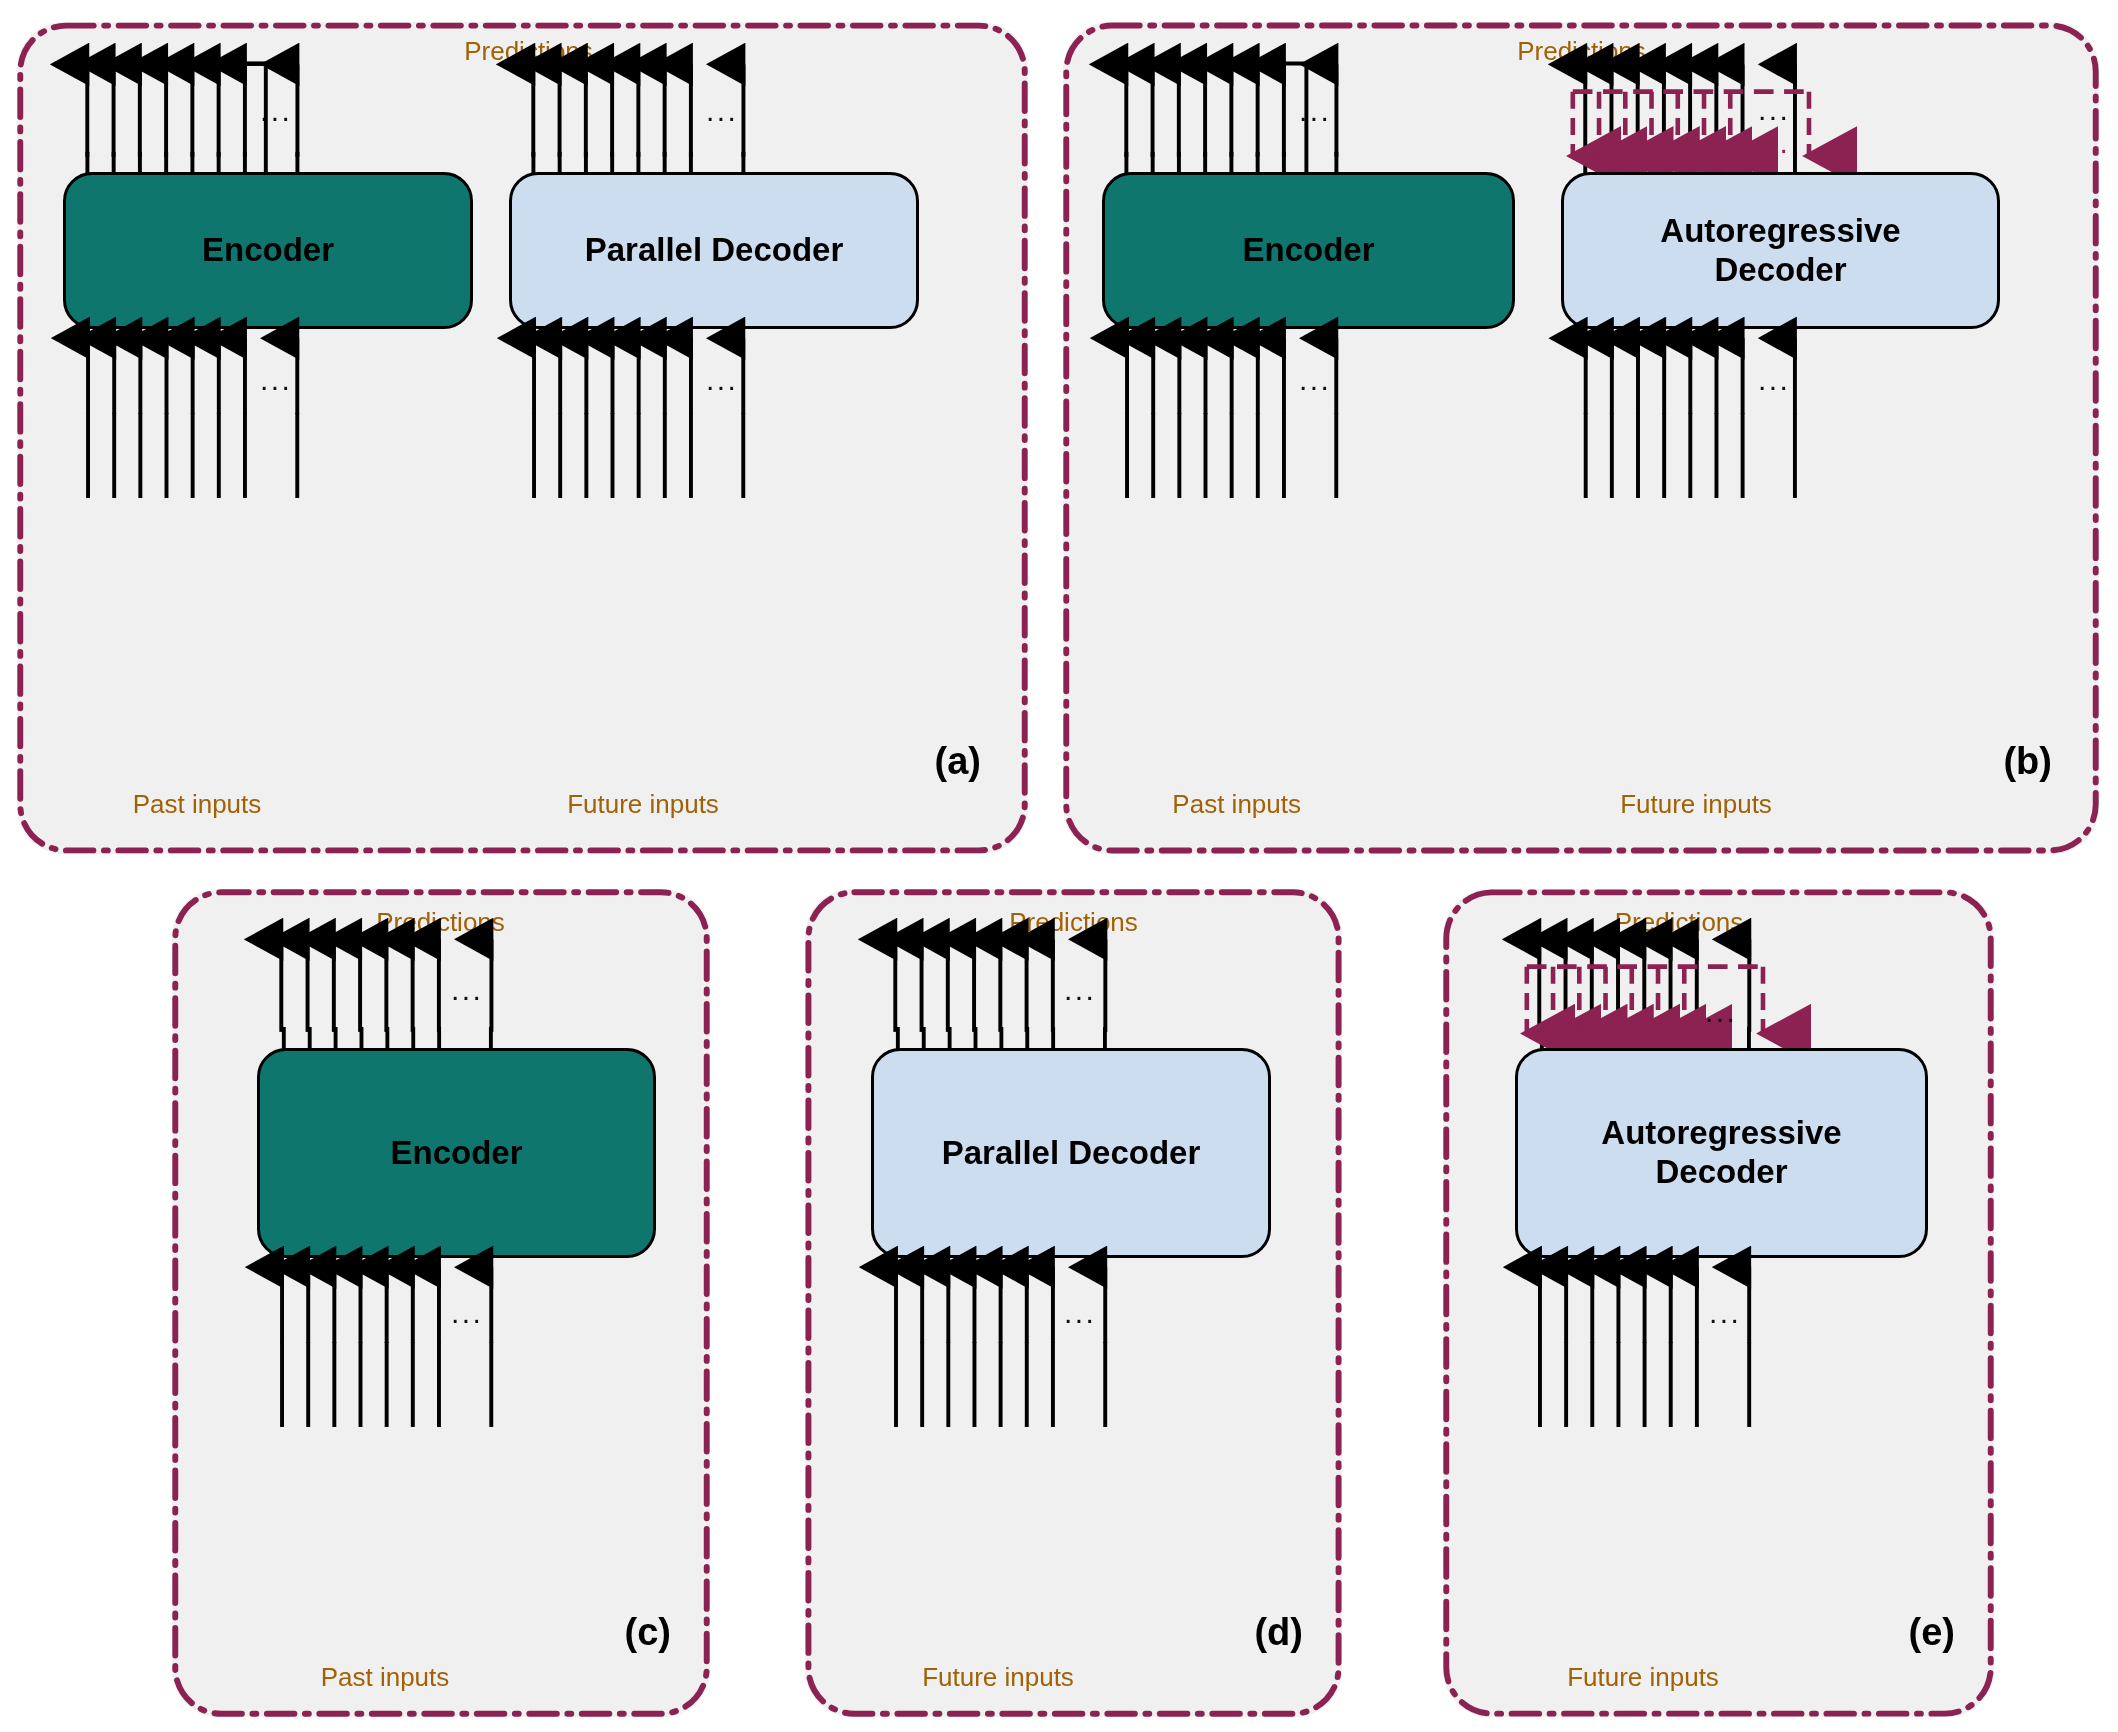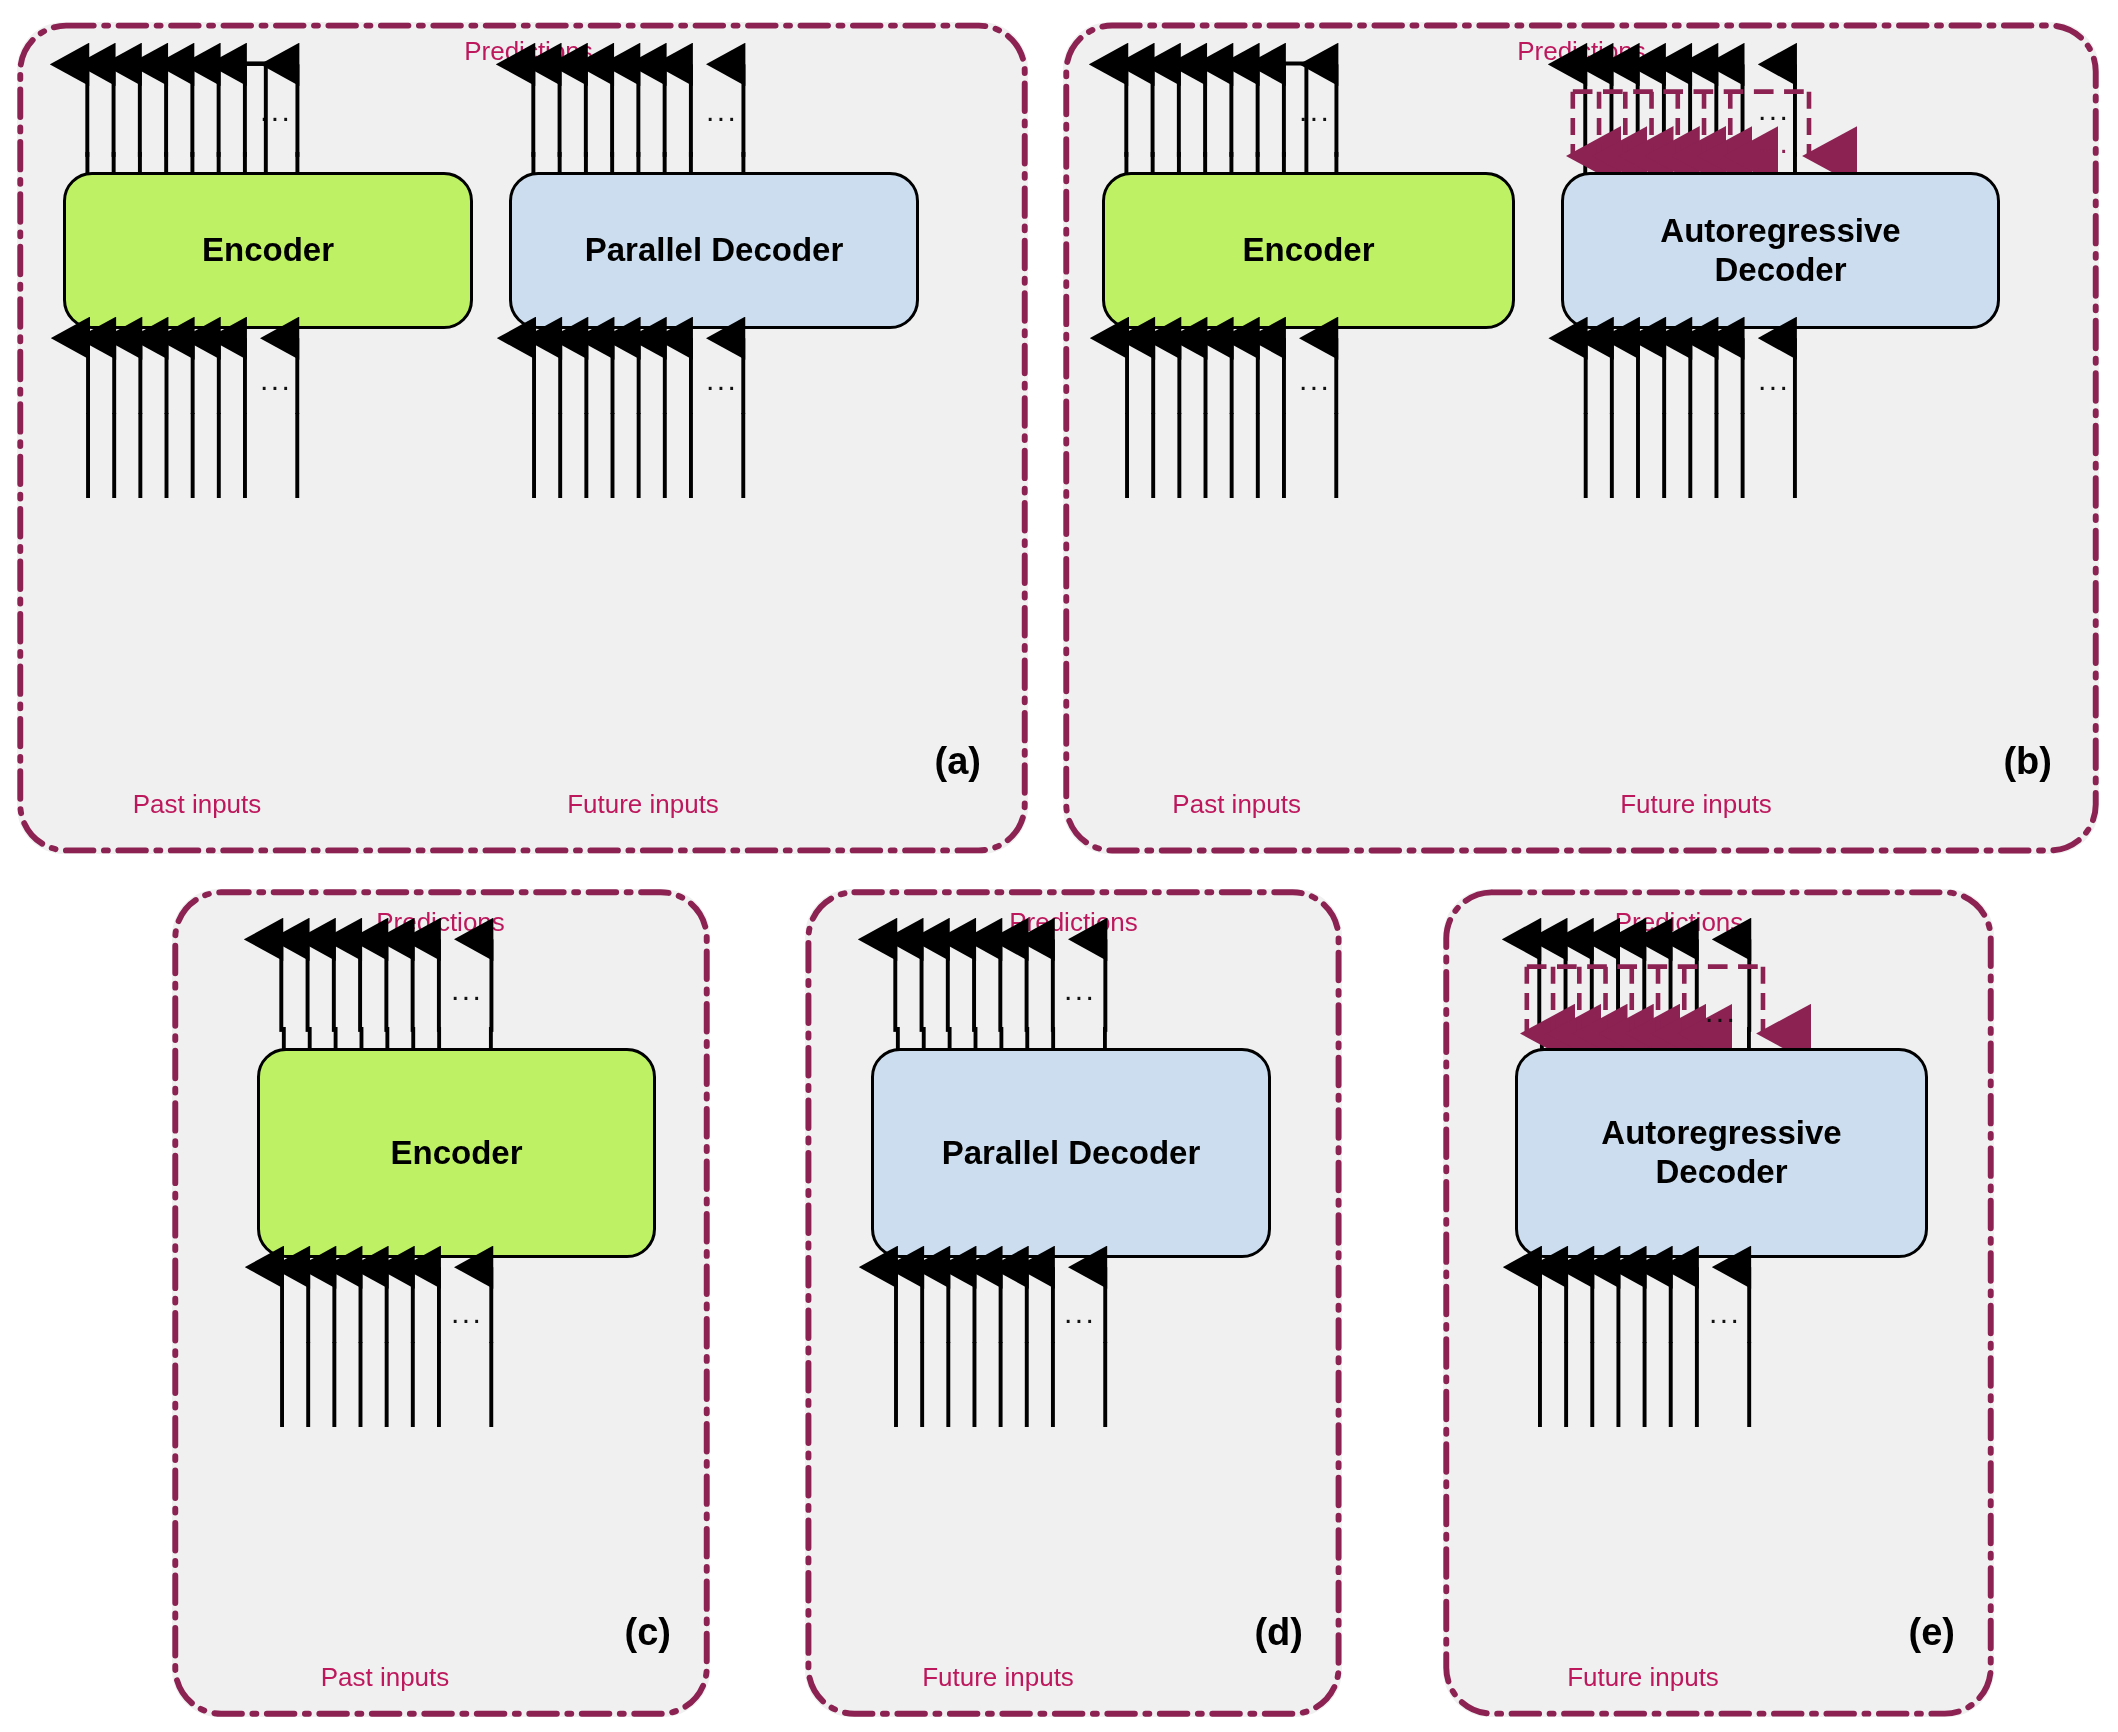--- a/index.html
+++ b/index.html
@@ -4,27 +4,27 @@
 <style>
   html,body{margin:0;padding:0;background:#fff;}
   body{width:2119px;height:1732px;position:relative;font-family:"Liberation Sans",sans-serif;overflow:hidden;}
 
   .panel{position:absolute;background:#F0F0F0;border-radius:47px;
          box-sizing:border-box;}
   .panel-border{position:absolute;left:0;top:0;width:100%;height:100%;pointer-events:none;}
 
   .panel-tag{position:absolute;font-weight:bold;color:#000;}
 
-  .caption{position:absolute;color:#be185d;white-space:nowrap;text-align:center;}
+  .caption{position:absolute;color:#a16207;white-space:nowrap;text-align:center;}
 
   .nodebox{position:absolute;border:3.9px solid #000;border-radius:29px;
            display:flex;align-items:center;justify-content:center;
            text-align:center;font-weight:bold;color:#000;box-sizing:border-box;
            line-height:1.18;}
-  .nodebox.enc{background:#bef264;}
+  .nodebox.enc{background:#0f766e;}
   .nodebox.dec{background:#CCDDEF;}
 
   .arrowgroup{position:absolute;}
   .ell{position:absolute;color:#111;letter-spacing:.08em;white-space:nowrap;}
 
   svg{display:block;overflow:visible;}
 </style>
 </head>
 <body>
 

